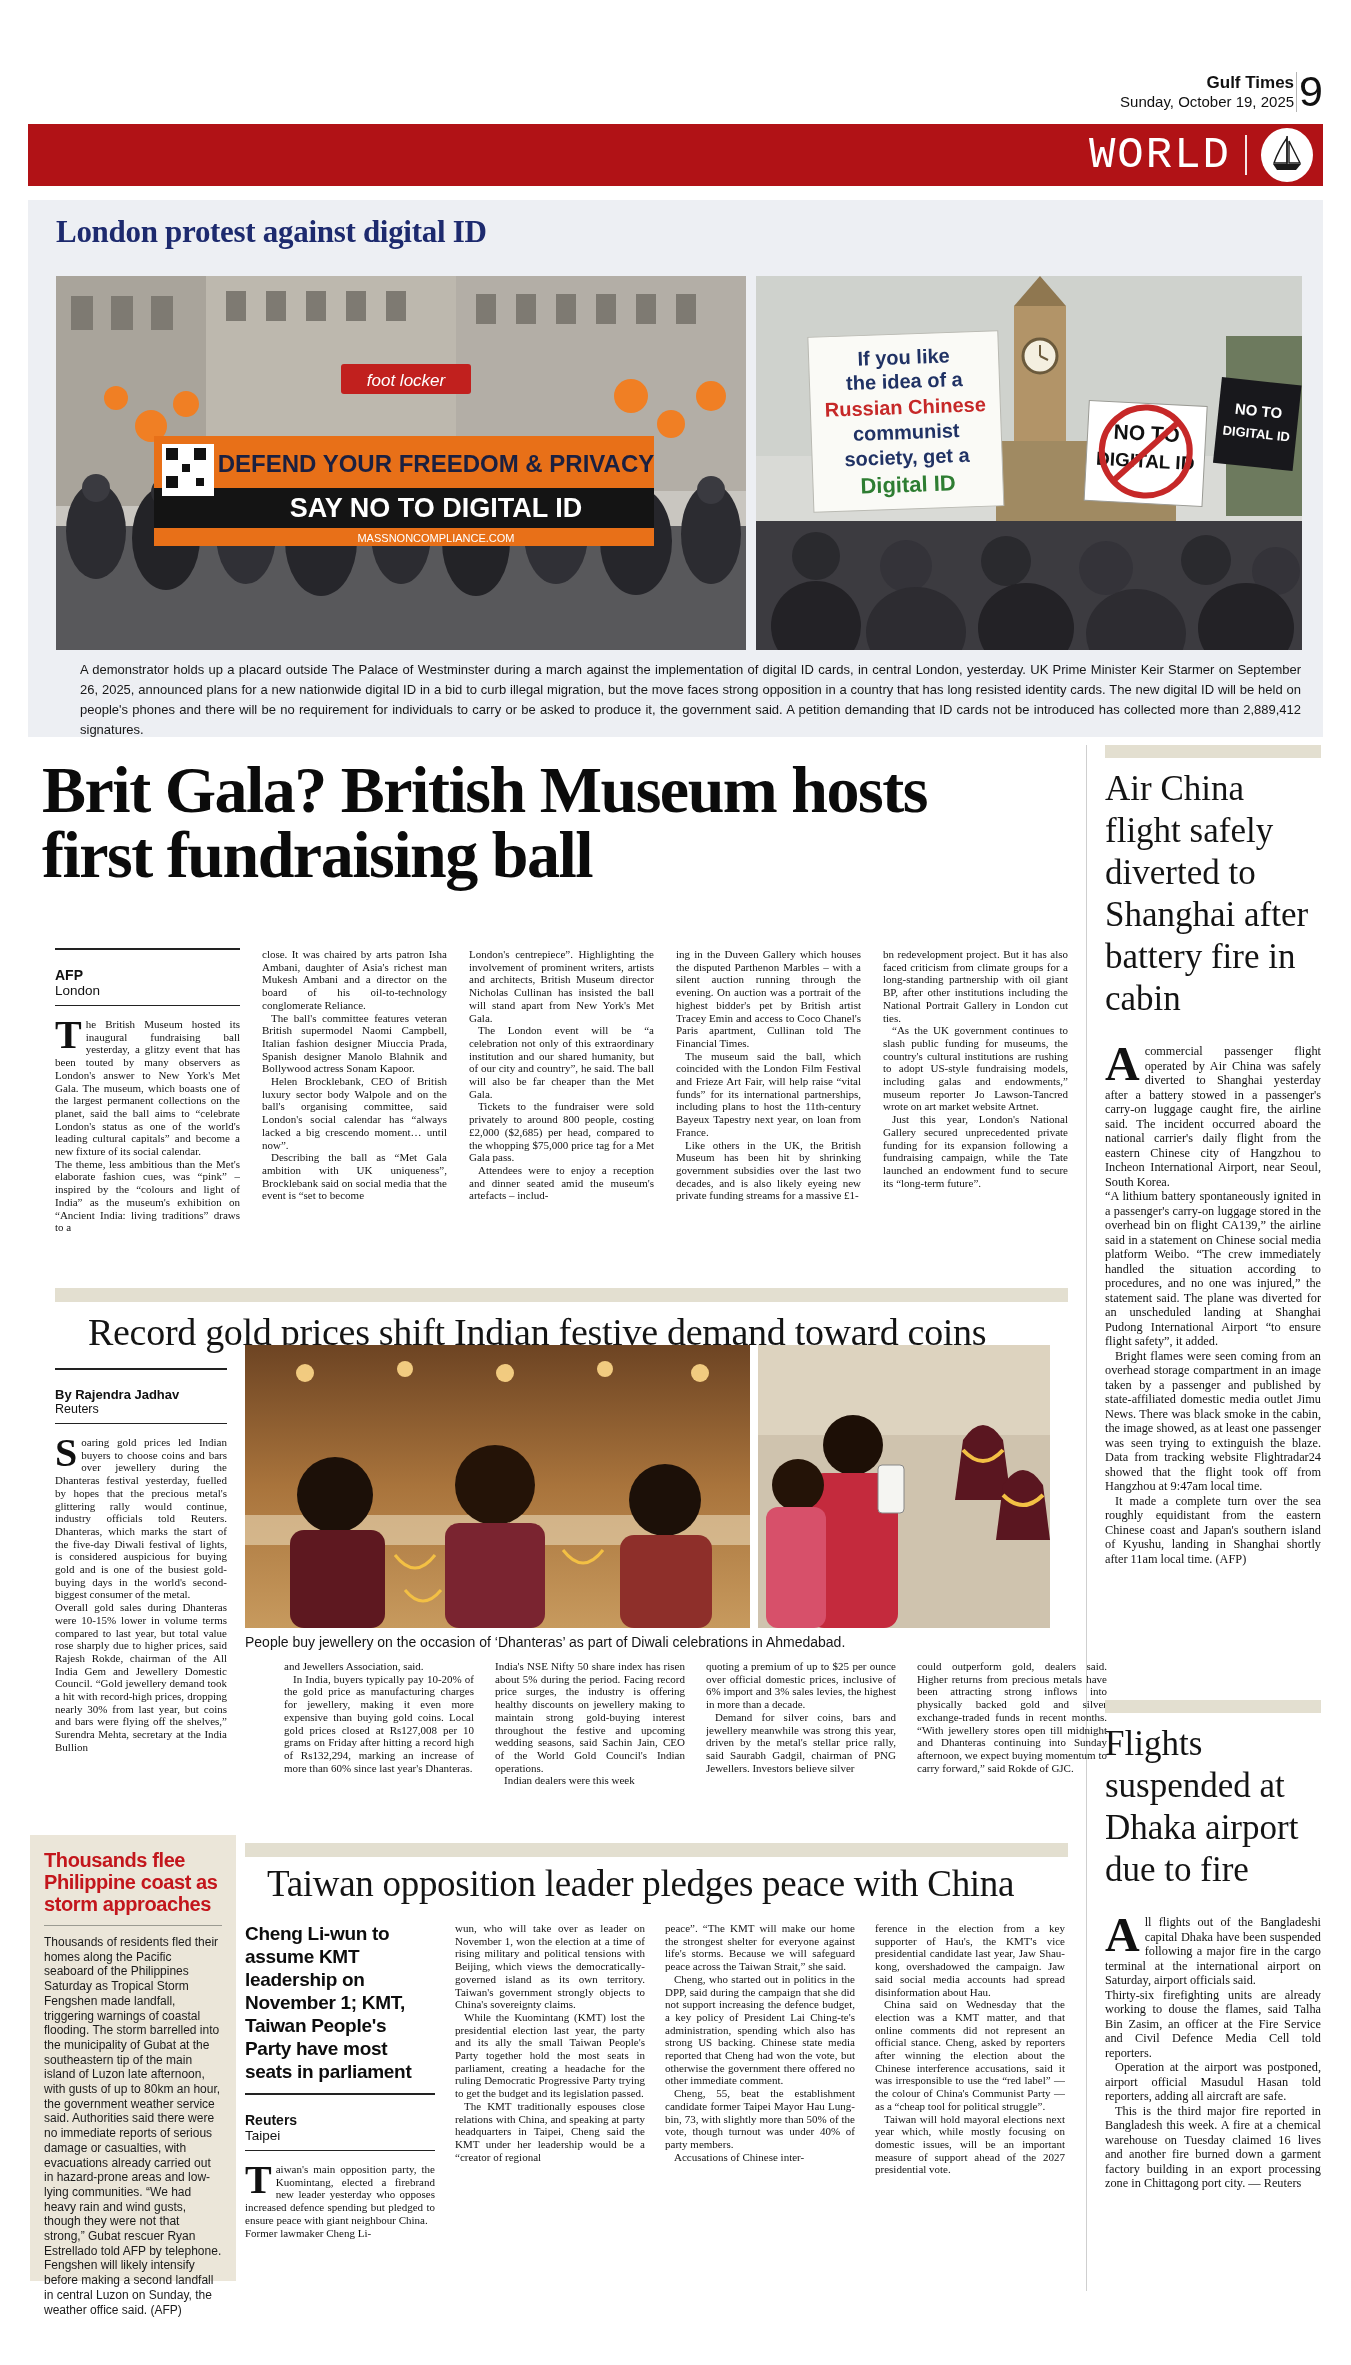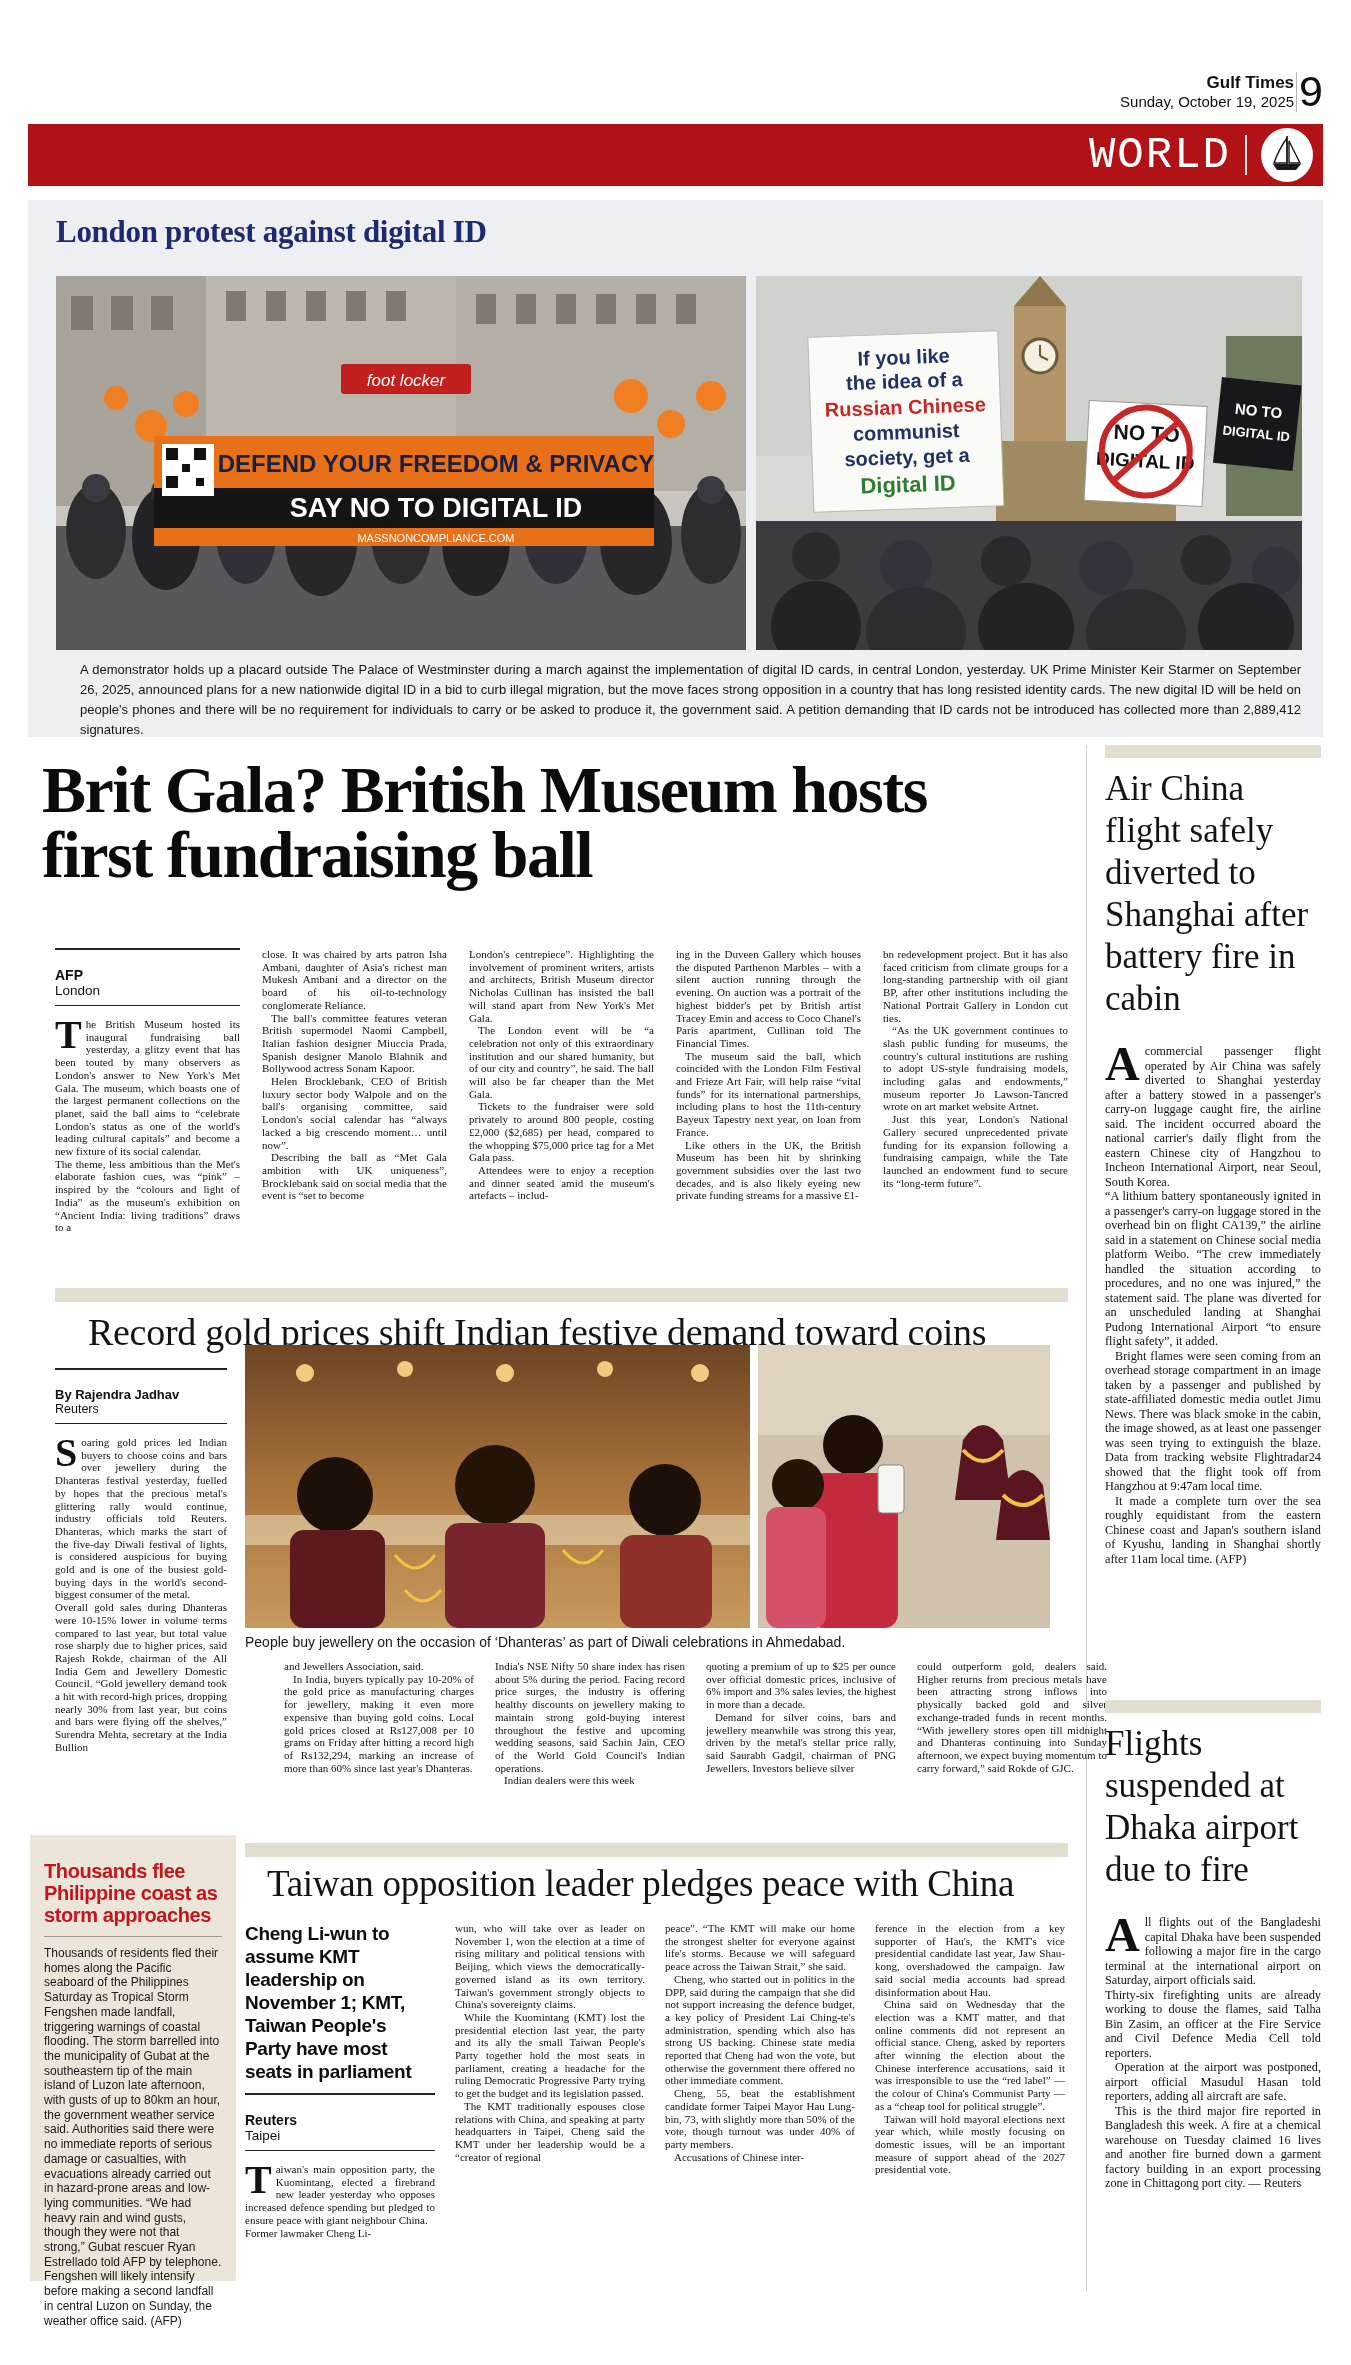--- a/index.html
+++ b/index.html
@@ -54,21 +54,21 @@
   .rail-body p:first-child{text-indent:0;}
   
   .gold-kicker{position:absolute;left:55px;top:1288px;width:1013px;height:14px;background:#e3dfd0;}
   .gold-head{position:absolute;left:88px;top:1310px;font-size:38px;letter-spacing:-0.3px;white-space:nowrap;}
   .gold-col1{position:absolute;left:55px;top:1368px;width:172px;height:452px;overflow:hidden;}
   .gold-photos{position:absolute;left:245px;top:1345px;display:flex;gap:8px;}
   .gold-cap{position:absolute;left:245px;top:1634px;width:805px;font-family:"Liberation Sans",sans-serif;font-size:14px;color:#161616;}
   .gold-cols{position:absolute;left:236px;top:1660px;width:823px;height:155px;gap:21px;margin-left:48px;}
   .gold-cols .col{width:190px;}
   
-  .phbox{position:absolute;left:30px;top:1835px;width:206px;height:446px;background:#ebe6d9;box-sizing:border-box;padding:25px 14px;}
+  .phbox{position:absolute;left:30px;top:1835px;width:206px;height:446px;background:#ebe6d9;box-sizing:border-box;padding:14px 14px;}
   .phbox-title{font-family:"Liberation Sans",sans-serif;font-weight:bold;font-size:20px;line-height:22px;color:#c3161c;letter-spacing:-0.4px;}
   .phbox-rule{height:1px;background:#9b9b92;margin:10px 0 9px;}
   .phbox-body{font-family:"Liberation Sans",sans-serif;font-size:12px;line-height:14.7px;color:#1a1a1a;}
   
   .tw-kicker{position:absolute;left:245px;top:1843px;width:823px;height:14px;background:#e3dfd0;}
   .tw-head{position:absolute;left:267px;top:1862px;font-size:37px;letter-spacing:-0.3px;white-space:nowrap;}
   .tw-cols{position:absolute;left:245px;top:1922px;width:823px;height:372px;gap:20px;}
   .tw-cols .col{width:190px;}
   .tw-sub{font-family:"Liberation Sans",sans-serif;font-weight:bold;font-size:19px;line-height:23px;color:#0d0d0d;letter-spacing:-0.3px;}
   .tw-byline{margin-top:10px;}

